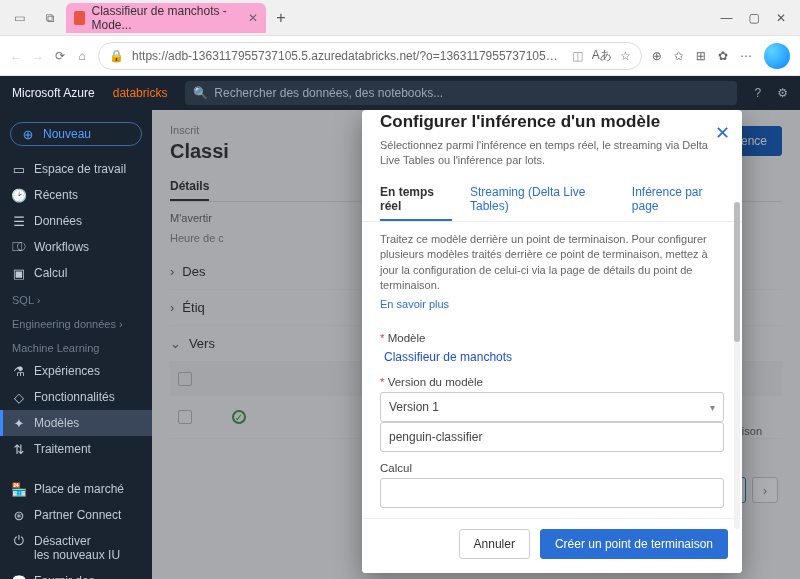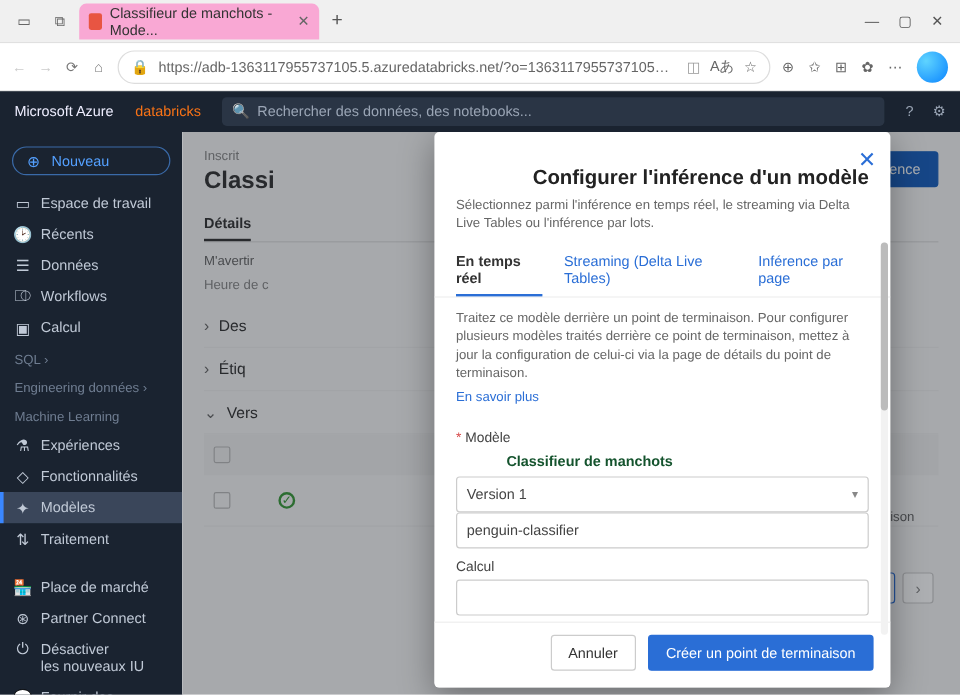--- a/index.html
+++ b/index.html
@@ -59,33 +59,33 @@
 
   .pager { position: absolute; right: 22px; bottom: 76px; display: flex; gap: 6px; }
   .pg-btn { width: 26px; height: 26px; border: 1px solid #ccc; border-radius: 3px; display: flex; align-items: center; justify-content: center; font-size: 13px; color: #888; background: #fff; }
   .pg-btn.cur { border-color: #2a6ed6; color: #2a6ed6; }
 
   
   .modal-backdrop { position: absolute; inset: 0; background: rgba(20,25,35,0.35); }
   .modal { position: absolute; left: 210px; top: 0; width: 380px; height: 463px; background: #fff; border-radius: 4px; box-shadow: 0 8px 28px rgba(0,0,0,.35); display: flex; flex-direction: column; overflow: hidden; }
   .modal-scroll { position: absolute; right: 2px; top: 92px; bottom: 44px; width: 6px; background: #f2f2f2; border-radius: 3px; }
   .modal-scroll .thumb { position: absolute; top: 0; width: 6px; height: 140px; background: #bcbcbc; border-radius: 3px; }
-  .modal-head { padding: 28px 18px 6px; text-align: right; }
+  .modal-head { padding: 2px 18px 6px; }
   .modal-title { font-size: 17px; font-weight: 600; color: #222; }
   .modal-close { position: absolute; right: 12px; top: 12px; color: #2a6ed6; font-size: 18px; }
   .modal-sub { font-size: 11px; color: #666; padding: 0 18px 10px; line-height: 1.4; }
   .modal-tabs { display: flex; gap: 18px; padding: 0 18px; border-bottom: 1px solid #eee; font-size: 12px; }
   .m-tab { padding: 6px 0; color: #2a6ed6; }
   .m-tab.active { color: #333; border-bottom: 2px solid #2a6ed6; font-weight: 600; }
   .modal-body { padding: 10px 18px 0; overflow: auto; flex: 1; font-size: 12px; }
   .help-text { font-size: 11px; color: #666; line-height: 1.4; margin-bottom: 4px; }
   .learn-more { font-size: 11px; color: #2a6ed6; margin-bottom: 12px; display: inline-block; }
   .field-label { font-size: 11.5px; color: #444; margin-top: 10px; margin-bottom: 4px; }
   .req::before { content: "* "; color: #d64545; }
-  .static-val { font-size: 12px; font-weight: 700; color: #14532d; padding: 2px 4px; margin-bottom: 4px; margin-left: 38px; }
+  .static-val { font-size: 12px; font-weight: 400; color: #1d4ed8; padding: 2px 4px; margin-bottom: 4px; }
   .input, .select { width: 100%; height: 30px; border: 1px solid #ccc; border-radius: 3px; padding: 0 8px; font-size: 12px; color: #444; background: #fff; display: flex; align-items: center; justify-content: space-between; }
   .select-text { }
   .caret { color: #888; font-size: 10px; }
   .modal-foot { display: flex; justify-content: flex-end; gap: 10px; padding: 10px 14px 14px; border-top: 1px solid #eee; background: #fff; }
   .btn { height: 30px; padding: 0 14px; border-radius: 3px; font-size: 12px; display: flex; align-items: center; border: 1px solid #ccc; background: #fff; color: #333; }
   .btn.primary { background: #2a6ed6; border-color: #2a6ed6; color: #fff; }
 
   .endpoint-link { position: absolute; right: 60px; top: 362px; font-size: 12px; color: #2a6ed6; }
   .col-desc { position: absolute; right: 162px; top: 315px; font-size: 11px; color: #666; }
   .col-ep { position: absolute; right: 38px; top: 315px; font-size: 11px; color: #666; }
@@ -257,20 +257,21 @@
         <div class="m-tab">Streaming (Delta Live Tables)</div>
         <div class="m-tab">Inférence par page</div>
       </div>
       <div class="modal-body">
         <div class="help-text">Traitez ce modèle derrière un point de terminaison. Pour configurer plusieurs modèles traités derrière ce point de terminaison, mettez à jour la configuration de celui-ci via la page de détails du point de terminaison.</div>
         <a class="learn-more">En savoir plus</a>
 
         <div class="field-label req">Modèle</div>
         <div class="static-val">Classifieur de manchots</div>
 
+        <div class="field-label req">Version du modèle</div>
         <div class="select">
           <span class="select-text">Version 1</span>
           <span class="caret">▾</span>
         </div>
 
         <input class="input" value="penguin-classifier" style="">
 
         <div class="field-label">Calcul</div>
         <div class="select">
           

